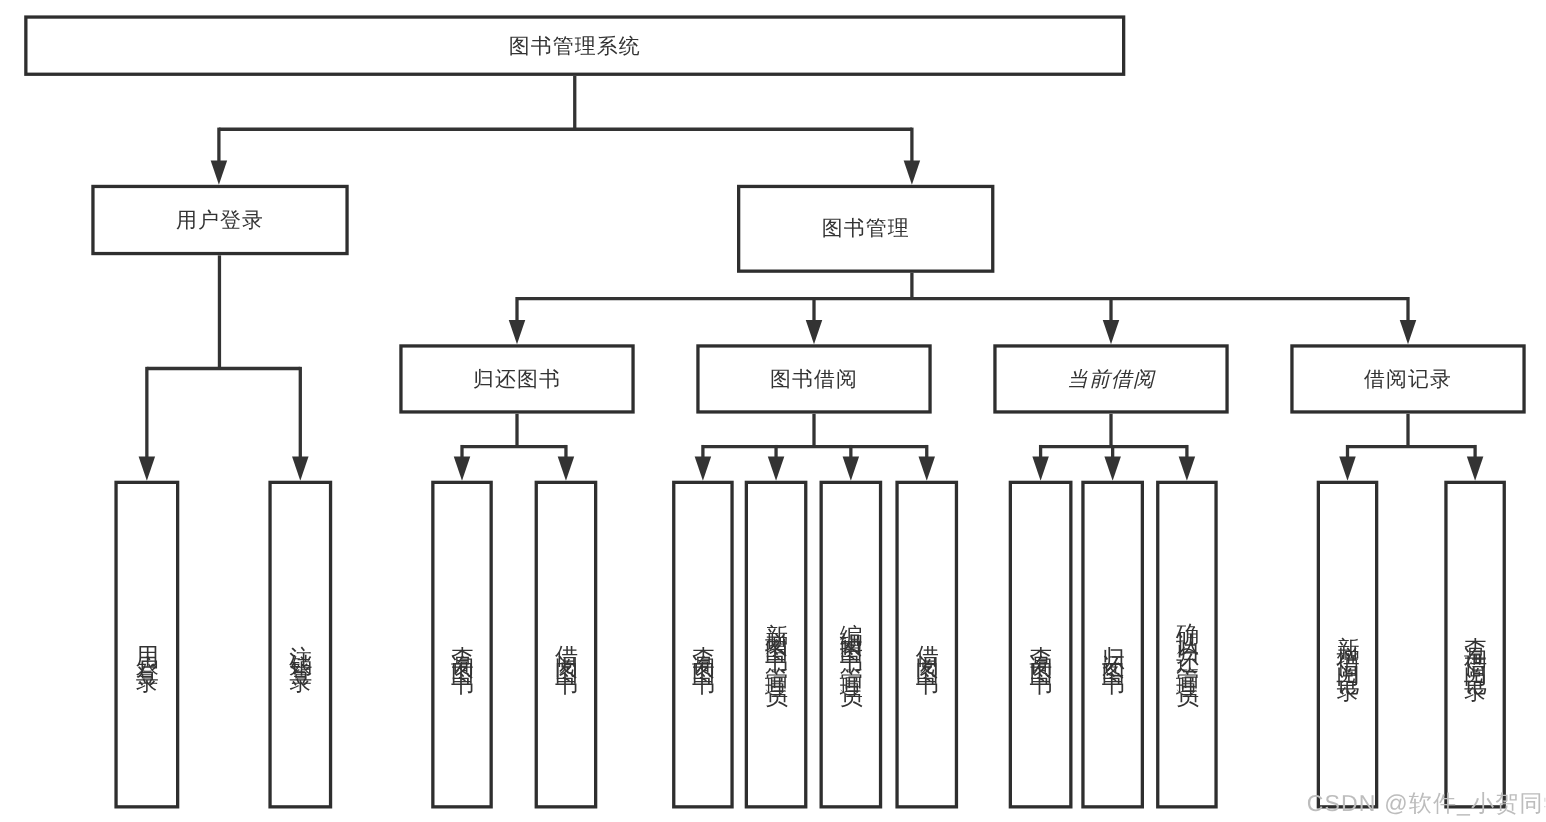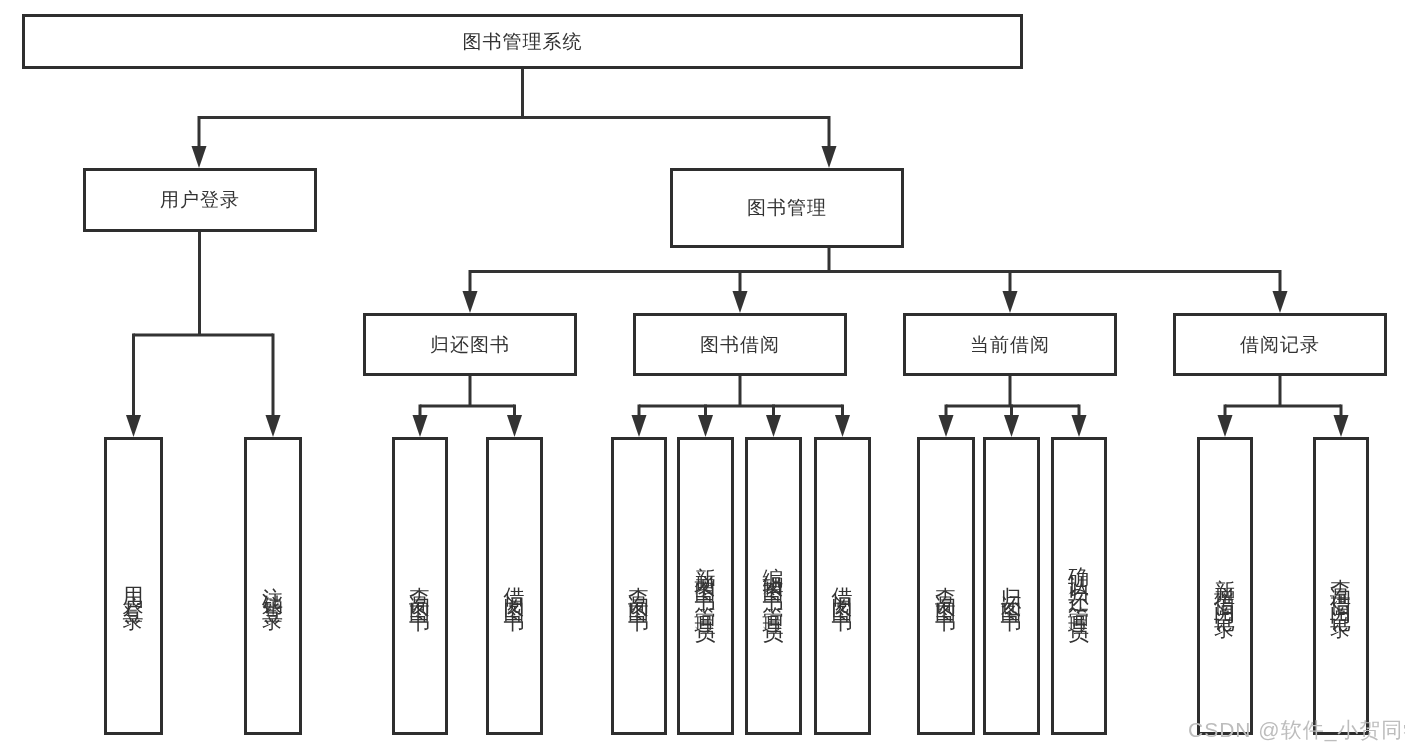--- a/index.html
+++ b/index.html
@@ -27,21 +27,21 @@
     justify-content: center;
     color: #333333;
   }
   .hbox { font-size: 19px; letter-spacing: 1px; }
   .root-box { left: 22px; top: 14px; width: 1001px; height: 55px; }
   .l2-login { left: 83px;  top: 168px; width: 234px; height: 64px; }
   .l2-mgmt  { left: 670px; top: 168px; width: 234px; height: 80px; }
   .l3 { top: 313px; width: 214px; height: 63px; }
   .l3-a { left: 363px; }
   .l3-b { left: 633px; text-align: center; }
-  .l3-c { left: 903px; }
+  .l3-c { left: 903px; font-style: italic; }
   .l3-d { left: 1173px; }
   .leaf {
     top: 437px;
     height: 298px;
   }
   .leaf .vtext {
     writing-mode: vertical-rl;
     text-orientation: mixed;
     font-size: 21px;
     letter-spacing: 8px;

